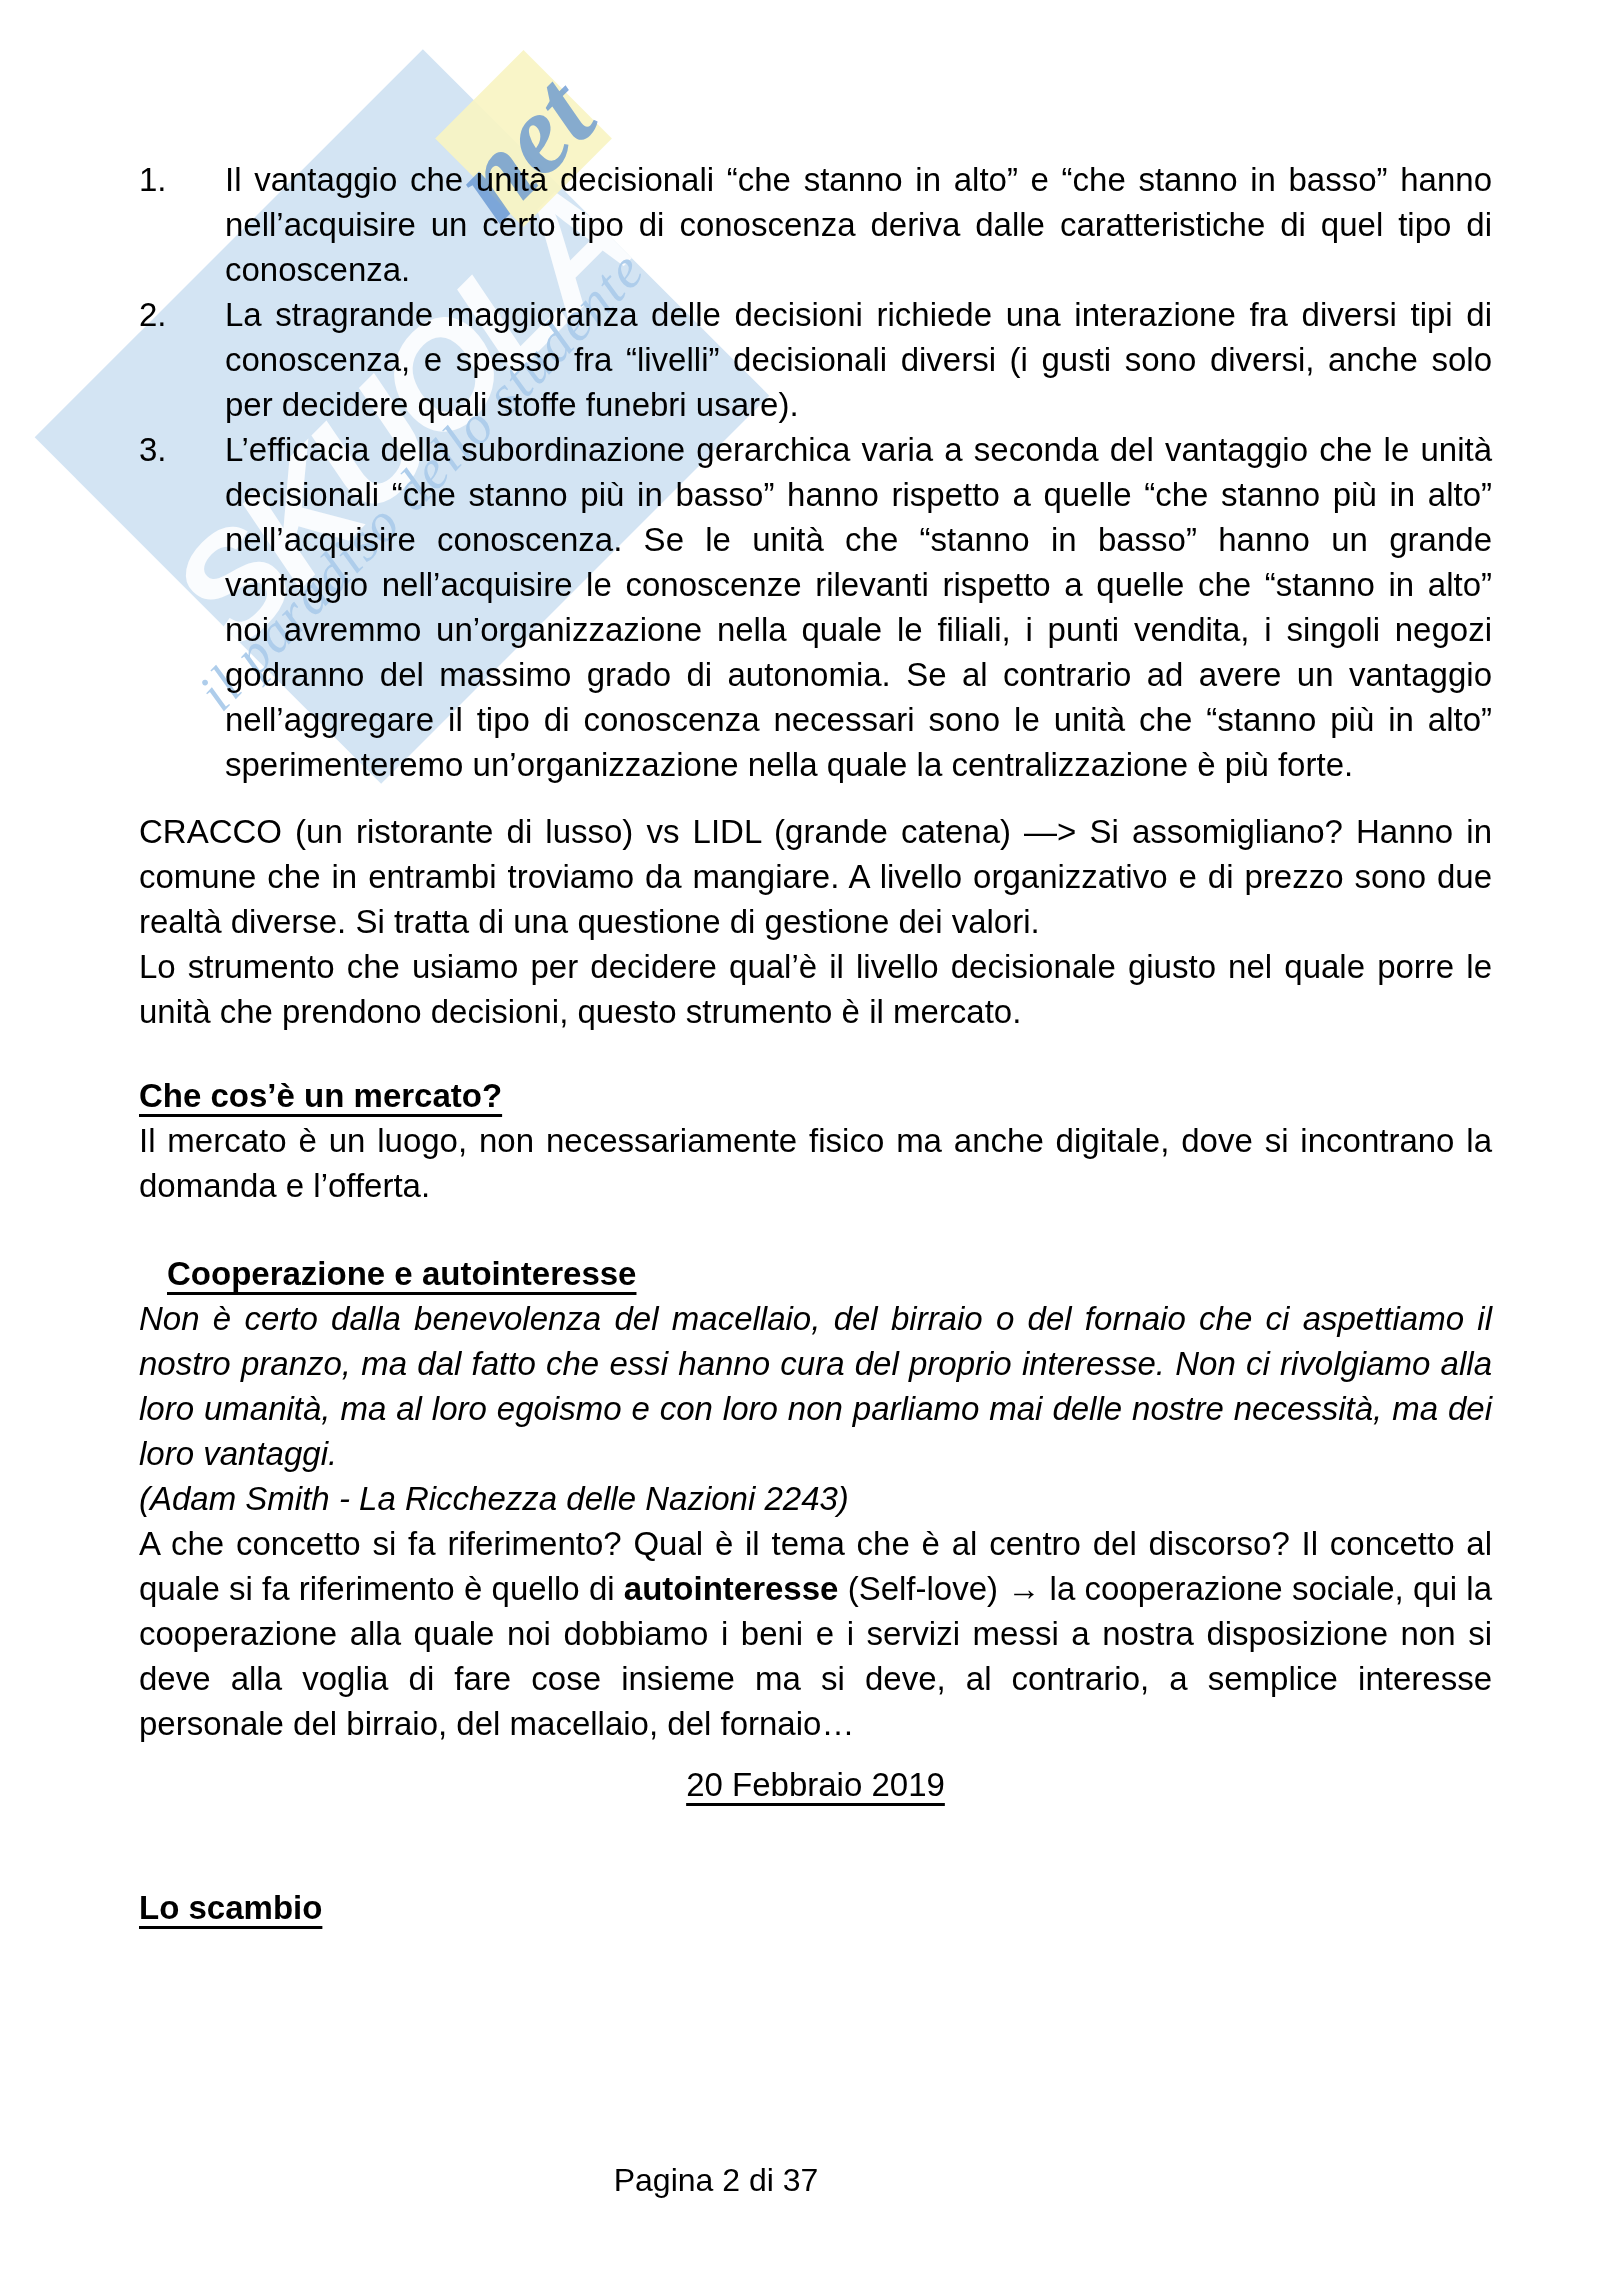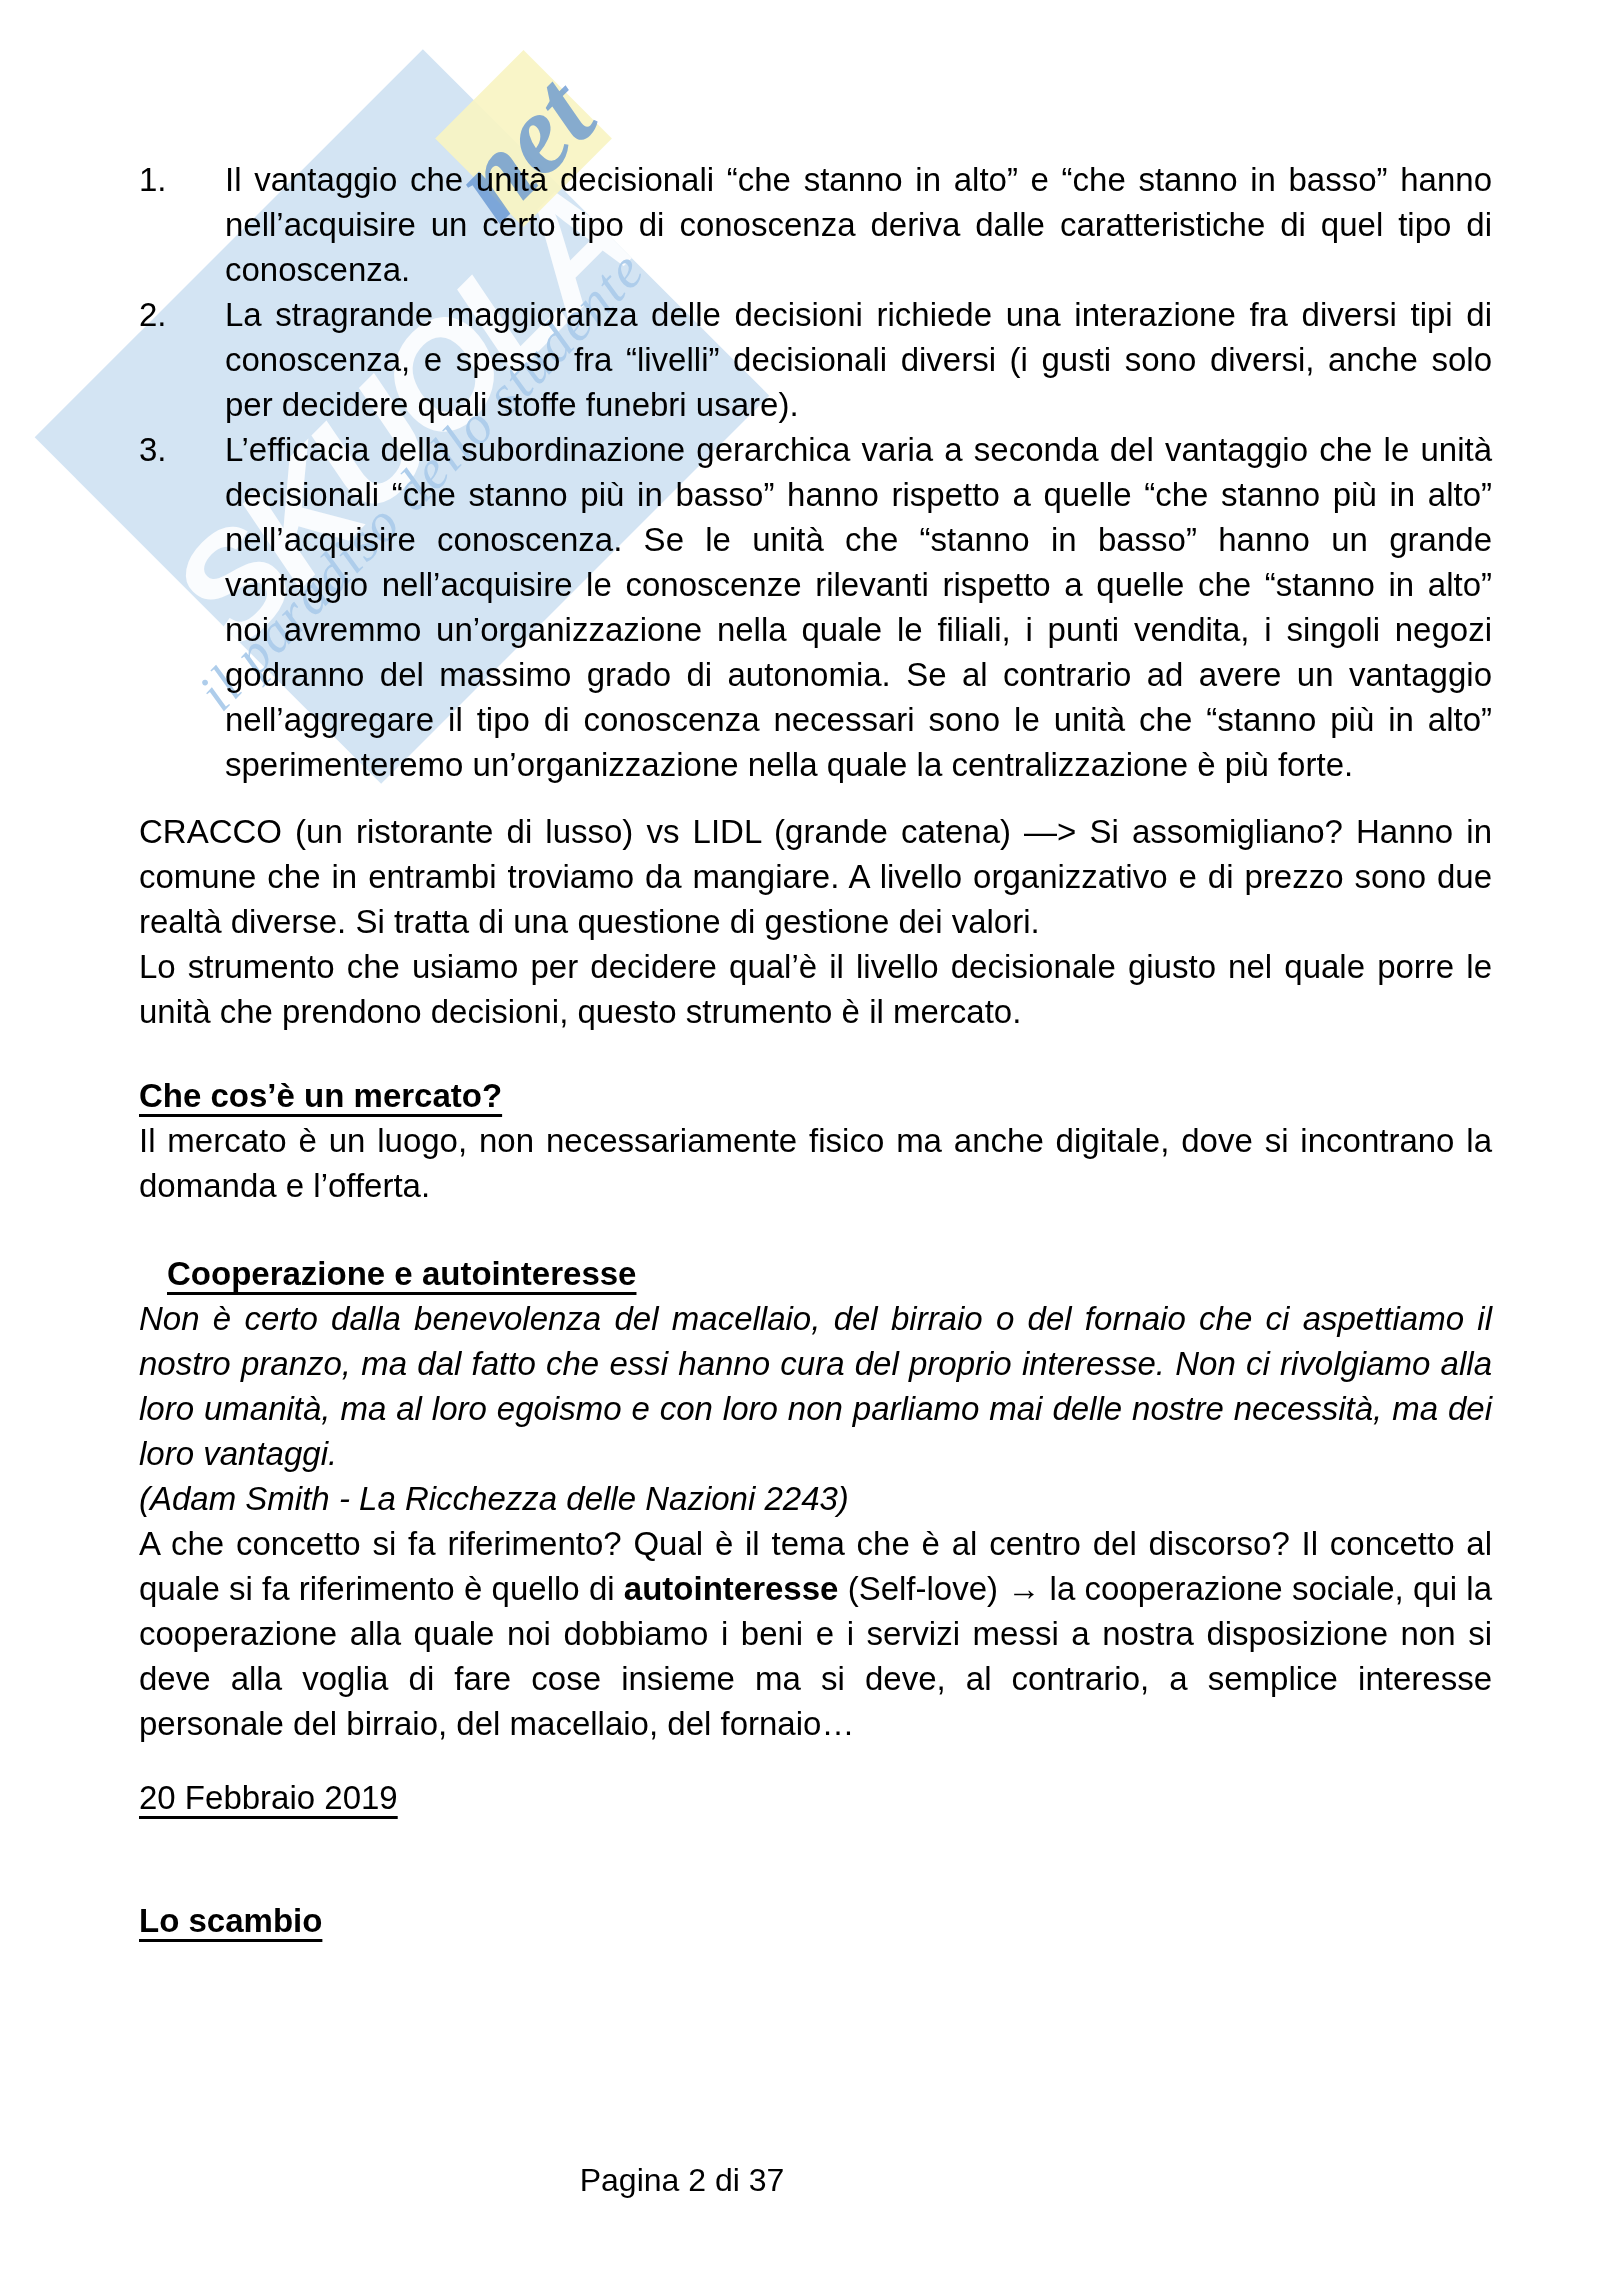--- a/index.html
+++ b/index.html
@@ -47,26 +47,26 @@
   .p-cracco{margin-top:21.6px;}
   .p-strumento{margin:0;}
   .h-underline{
     font-weight:bold;
     text-decoration:underline;text-decoration-thickness:2.9px;text-underline-offset:6.9px;
   }
   .h-mercato{margin-top:39px;text-align:left;}
   .h-coop{margin-top:43px;text-align:left;margin-left:28px;}
   .quote{font-style:italic;}
   .quote-attr{font-style:italic;text-align:left;}
-  .date-line{margin-top:29px;text-align:left;}
+  .date-line{margin-top:16px;text-align:center;}
   .p-economia{margin-top:11.8px;}
   .h-scambio{margin-top:78px;text-align:left;}
   .footer{
     position:absolute;left:0;top:2162px;width:1364px;z-index:1;
-    text-align:center;font-size:32px;
+    text-align:center;font-size:32px;padding-left:34px;
   }
 </style>
 </head>
 <body>
 
 <div class="wm">
   <div class="wm-diamond-blue">
     <span class="wm-skuola">SKUOLA</span>
   </div>
   <div class="wm-diamond-yellow"></div>

